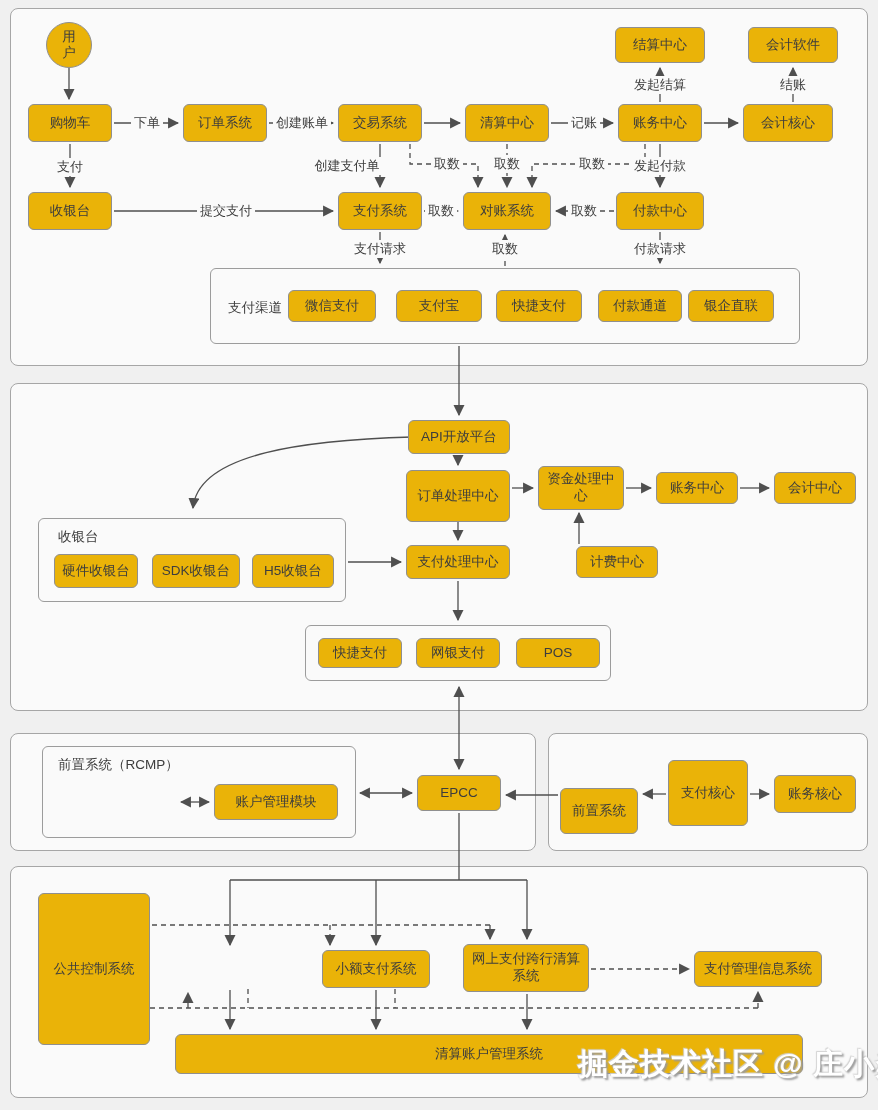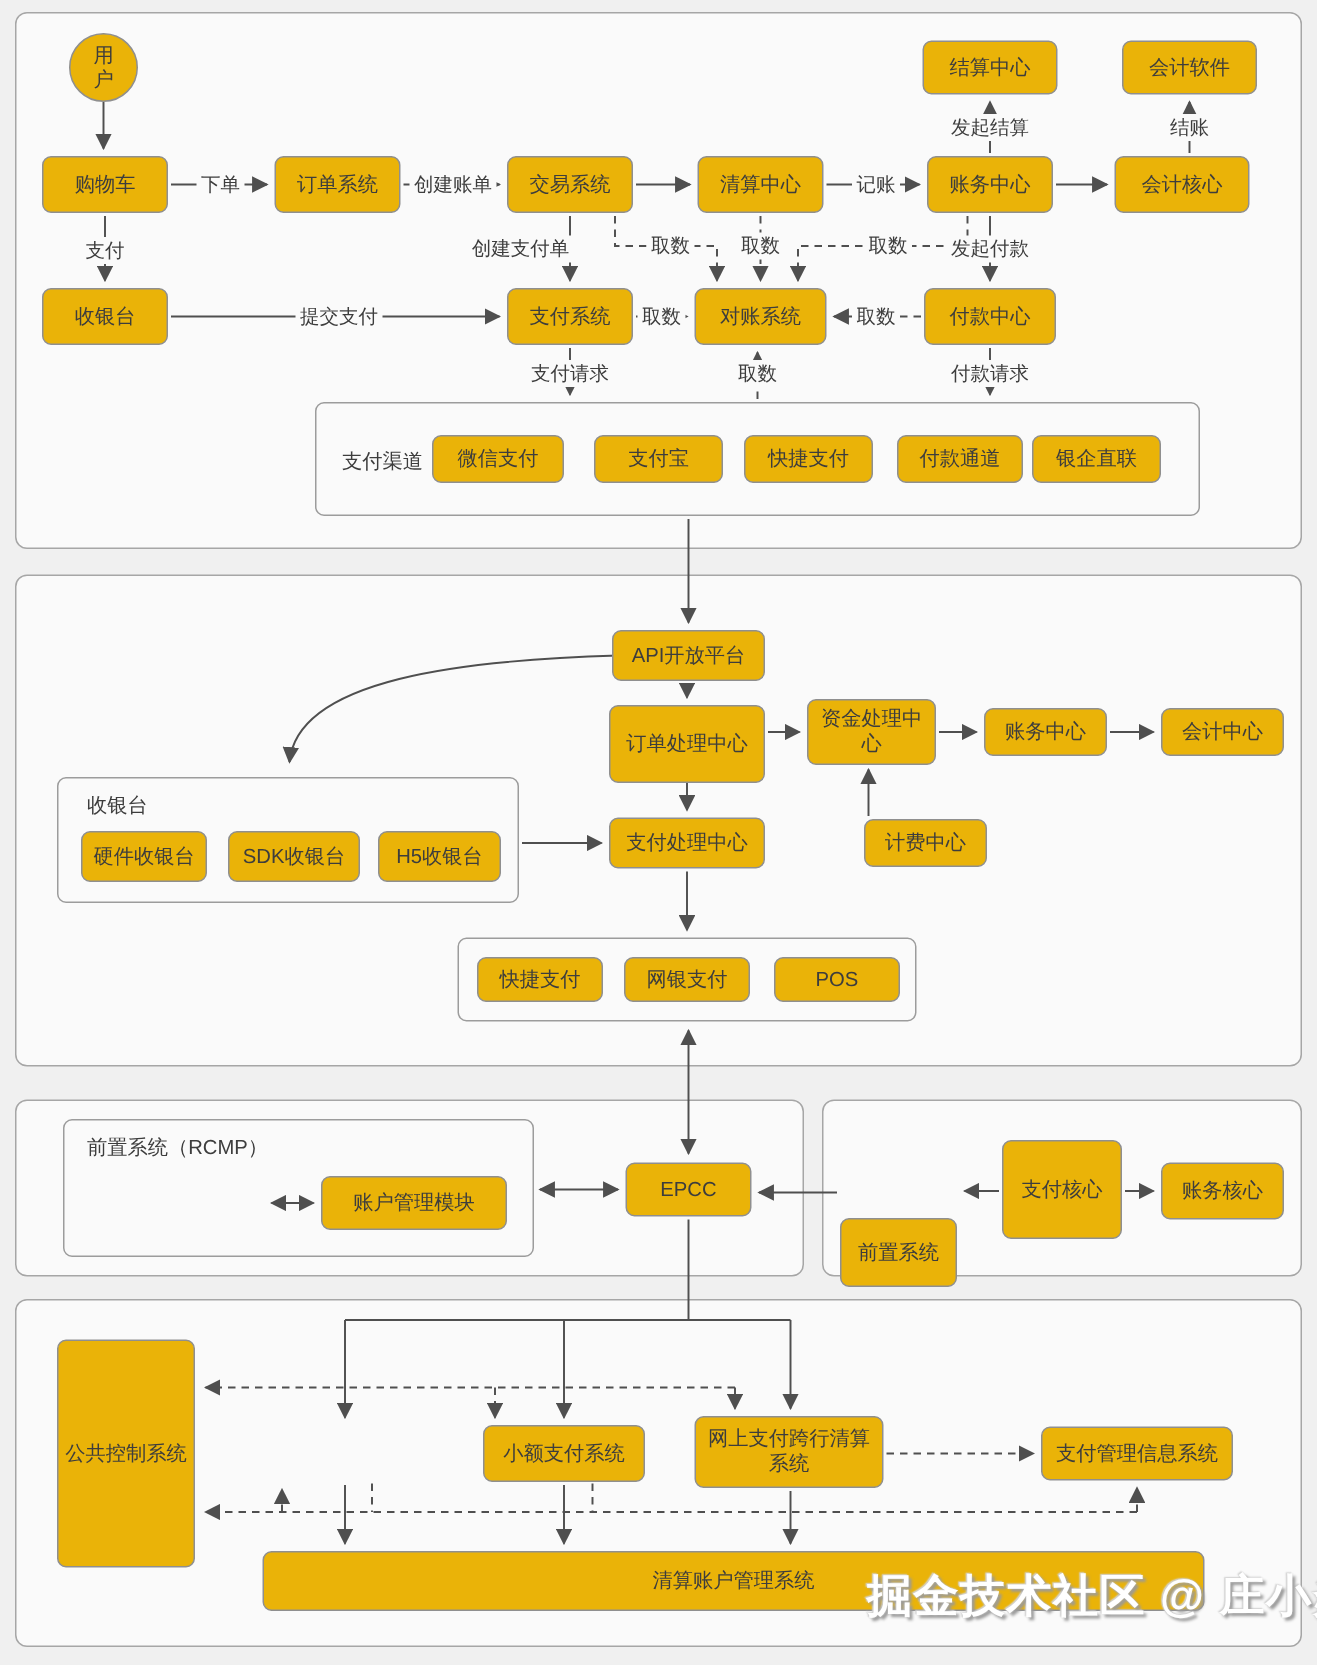--- a/index.html
+++ b/index.html
@@ -186,25 +186,25 @@
 
   <div class="node" style="left:406px;top:545px;width:104px;height:34px;">支付处理中心</div>
 
   <div class="node" style="left:318px;top:638px;width:84px;height:30px;">快捷支付</div>
   <div class="node" style="left:416px;top:638px;width:84px;height:30px;">网银支付</div>
   <div class="node" style="left:516px;top:638px;width:84px;height:30px;">POS</div>
 
   <div class="glabel" style="left:58px;top:756px;">前置系统（RCMP）</div>
   <div class="node" style="left:214px;top:784px;width:124px;height:36px;">账户管理模块</div>
   <div class="node" style="left:417px;top:775px;width:84px;height:36px;">EPCC</div>
-  <div class="node" style="left:560px;top:812px;width:78px;height:46px;">前置系统</div>
+  <div class="node" style="left:560px;top:788px;width:78px;height:46px;">前置系统</div>
   <div class="node" style="left:668px;top:760px;width:80px;height:66px;">支付核心</div>
   <div class="node" style="left:774px;top:775px;width:82px;height:38px;">账务核心</div>
 
-  <div class="node" style="left:38px;top:893px;width:92px;height:152px;">公共控制系统</div>
+  <div class="node" style="left:38px;top:893px;width:112px;height:152px;">公共控制系统</div>
   <div class="node" style="left:322px;top:950px;width:108px;height:38px;">小额支付系统</div>
   <div class="node" style="left:463px;top:944px;width:126px;height:48px;">网上支付跨行清算系统</div>
   <div class="node" style="left:694px;top:951px;width:128px;height:36px;">支付管理信息系统</div>
   <div class="node" style="left:175px;top:1034px;width:628px;height:40px;">清算账户管理系统</div>
 
   <div class="watermark">掘金技术社区 @ 庄小焱</div>
 
 </div>
 
 </body></html>

